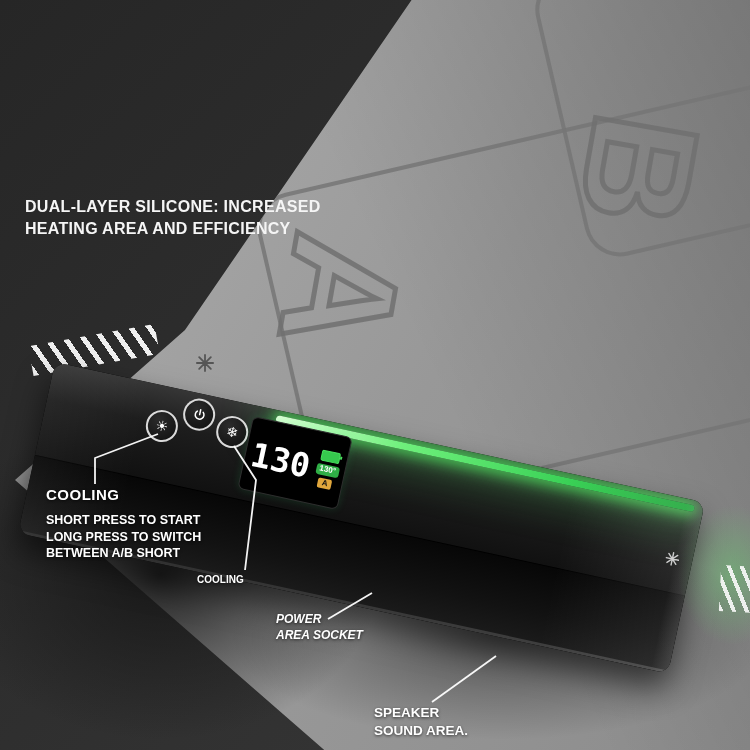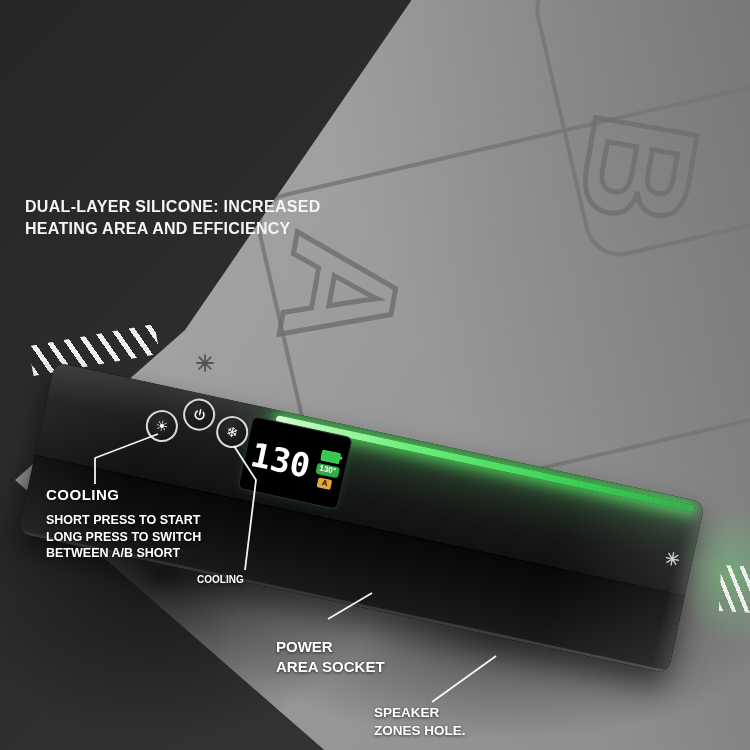--- a/index.html
+++ b/index.html
@@ -89,21 +89,21 @@
   .dev-mark { position:absolute; left:638px; top:55px; width:14px; height:14px; opacity:.9; }
   .end-cap { position:absolute; right:0; top:0; bottom:0; width:18px;
              background:linear-gradient(90deg, rgba(0,0,0,0), rgba(170,170,170,.18)); }
 
   
   .lines-overlay { position:absolute; inset:0; z-index:40; pointer-events:none; }
   .callout { position:absolute; color:#fff; font-weight:bold; z-index:41; text-shadow:0 1px 3px rgba(0,0,0,.65); }
   .co-heating-label { left:46px;  top:486px; font-size:15px;   letter-spacing:.5px; }
   .co-heating-desc  { left:46px;  top:512px; font-size:12.5px; line-height:1.32; }
   .co-cooling-label { left:197px; top:574px; font-size:10px; }
-  .co-power-label   { left:276px; top:637px; font-size:15px; line-height:1.3; }
+  .co-power-label   { left:276px; top:612px; font-size:12px; line-height:1.3;font-style:italic; }
   .co-speaker-label { left:374px; top:704px; font-size:13.5px; line-height:1.3; }
 
   
   .title { position:absolute; left:20px; top:6px; z-index:50; color:#fff; font-weight:bold; line-height:.98;
            text-shadow:0 4px 8px rgba(0,0,0,.45), 0 1px 0 rgba(0,0,0,.35); }
   .title-line1 { font-size:96px; letter-spacing:5px; }
   .title-line2 { font-size:88px; letter-spacing:-1px; }
   .subtitle { position:absolute; left:25px; top:196px; z-index:50; color:#f5f5f5; font-weight:bold;
               font-size:16px; line-height:1.35; letter-spacing:.3px; }
 </style>
@@ -201,21 +201,21 @@
     <div>LONG PRESS TO SWITCH</div>
     <div>BETWEEN A/B SHORT</div>
   </div>
   <div class="callout co-cooling-label">COOLING</div>
   <div class="callout co-power-label">
     <div>POWER</div>
     <div>AREA SOCKET</div>
   </div>
   <div class="callout co-speaker-label">
     <div>SPEAKER</div>
-    <div>ZONES HOLE.</div>
+    <div>SOUND AREA.</div>
   </div>
 
   <div class="subtitle">
     <div>DUAL-LAYER SILICONE: INCREASED</div>
     <div>HEATING AREA AND EFFICIENCY</div>
   </div>
 
 </div>
 
 </body></html>

